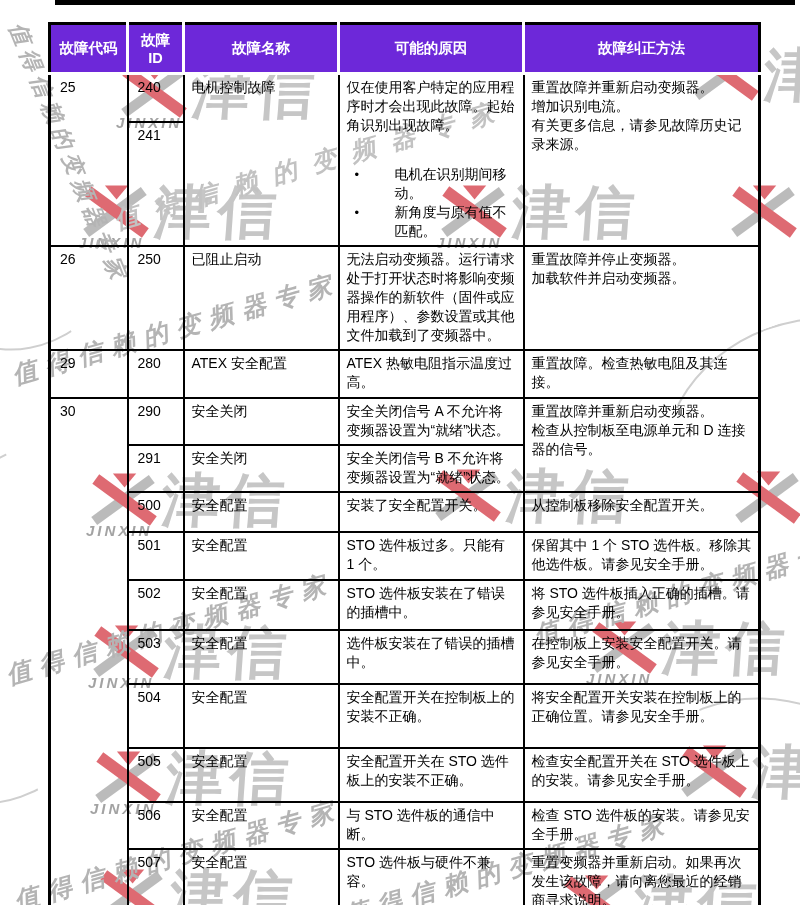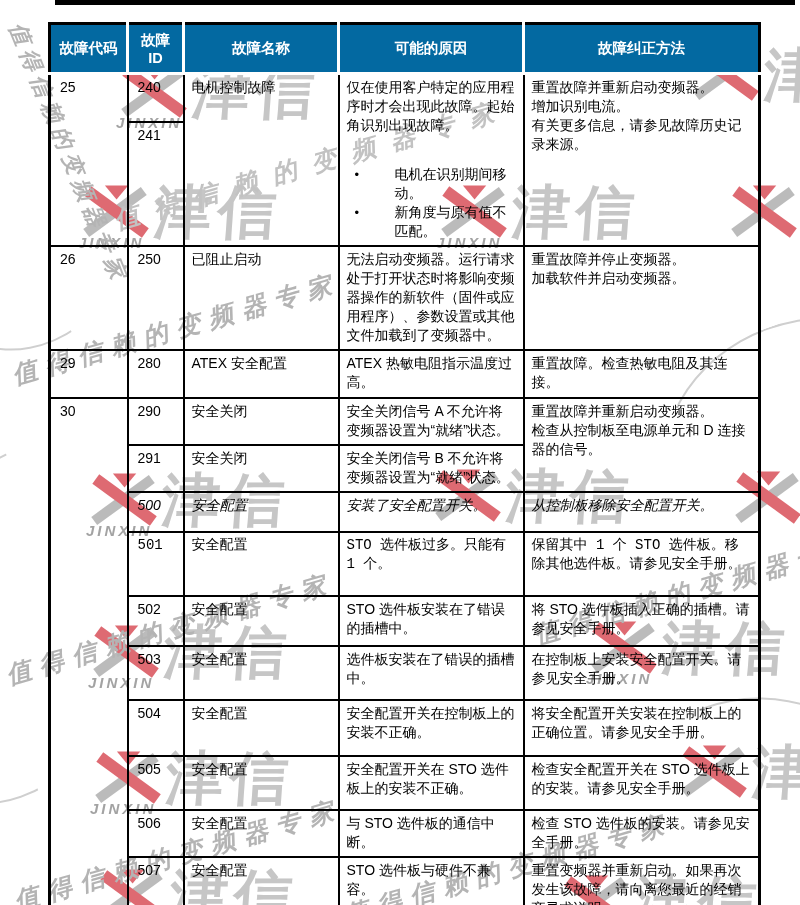--- a/index.html
+++ b/index.html
@@ -16,21 +16,21 @@
   .wm-slogan{position:absolute;font-family:"DejaVu Serif","Liberation Serif",serif;font-style:italic;font-weight:bold;color:#b4b4b4;font-size:25px;letter-spacing:9px;white-space:nowrap;transform:rotate(-16deg);transform-origin:left top;}
   .wm-slogan.vert{transform:rotate(68deg);font-size:22px;letter-spacing:6px;}
   .wm-slogan.wide{letter-spacing:16px;color:#c2c2c2;}
   .arc{position:absolute;border:2px solid #cfcfcf;border-radius:50%;border-top-color:transparent;border-right-color:transparent;}
 
   
   .top-bar{position:absolute;left:55px;top:0;width:740px;height:5px;background:#000;z-index:2;}
 
   
   table.fault{position:absolute;left:48px;top:22px;width:710px;border-collapse:collapse;border:3px solid #000;z-index:1;table-layout:fixed;background:transparent;}
-  th{background:#0369a1;color:#fff;font-size:14.5px;font-weight:bold;text-align:center;vertical-align:middle;border-left:3px solid #fff;border-bottom:3px solid #fff;padding:2px 4px;}
+  th{background:#6d28d9;color:#fff;font-size:14.5px;font-weight:bold;text-align:center;vertical-align:middle;border-left:3px solid #fff;border-bottom:3px solid #fff;padding:2px 4px;}
   th:first-child{border-left:none;}
   td{border:2px solid #000;vertical-align:top;font-size:14px;line-height:19px;color:#000000;padding:3px 6px 4px 7px;background:transparent;word-break:break-all;}
   td.code,td.id{width:auto;padding-left:9px;}
   .pre{white-space:pre-line;}
   .bullets{margin-top:30px;}
   .b-row{display:flex;margin-left:8px;}
   .b{width:40px;flex:0 0 40px;font-size:13px;}
   .b-row span:last-child{flex:1;}
 </style>
 </head>
@@ -240,45 +240,45 @@
         <td>安全关闭</td>
         <td class="pre">安全关闭信号 A 不允许将变频器设置为“就绪”状态。</td>
         <td rowspan="2" class="pre">重置故障并重新启动变频器。
 检查从控制板至电源单元和 D 连接器的信号。</td>
       </tr>
       <tr style="height:42px;">
         <td class="id">291</td>
         <td>安全关闭</td>
         <td class="pre">安全关闭信号 B 不允许将变频器设置为“就绪”状态。</td>
       </tr>
-      <tr style="height:40px;font-style:italic;">
+      <tr style="height:40px;">
         <td class="id">500</td>
         <td>安全配置</td>
         <td class="pre">安装了安全配置开关。</td>
         <td class="pre">从控制板移除安全配置开关。</td>
       </tr>
-      <tr style="height:64px;font-family:Liberation Mono, monospace;">
+      <tr style="height:48px;">
         <td class="id">501</td>
         <td>安全配置</td>
         <td class="pre">STO 选件板过多。只能有 1 个。</td>
         <td class="pre">保留其中 1 个 STO 选件板。移除其他选件板。请参见安全手册。</td>
       </tr>
       <tr style="height:50px;">
         <td class="id">502</td>
         <td>安全配置</td>
         <td class="pre">STO 选件板安装在了错误的插槽中。</td>
         <td class="pre">将 STO 选件板插入正确的插槽。请参见安全手册。</td>
       </tr>
       <tr style="height:54px;">
         <td class="id">503</td>
         <td>安全配置</td>
         <td class="pre">选件板安装在了错误的插槽中。</td>
         <td class="pre">在控制板上安装安全配置开关。请参见安全手册。</td>
       </tr>
-      <tr style="height:56px;">
+      <tr style="height:64px;">
         <td class="id">504</td>
         <td>安全配置</td>
         <td class="pre">安全配置开关在控制板上的安装不正确。</td>
         <td class="pre">将安全配置开关安装在控制板上的正确位置。请参见安全手册。</td>
       </tr>
       <tr style="height:54px;">
         <td class="id">505</td>
         <td>安全配置</td>
         <td class="pre">安全配置开关在 STO 选件板上的安装不正确。</td>
         <td class="pre">检查安全配置开关在 STO 选件板上的安装。请参见安全手册。</td>

